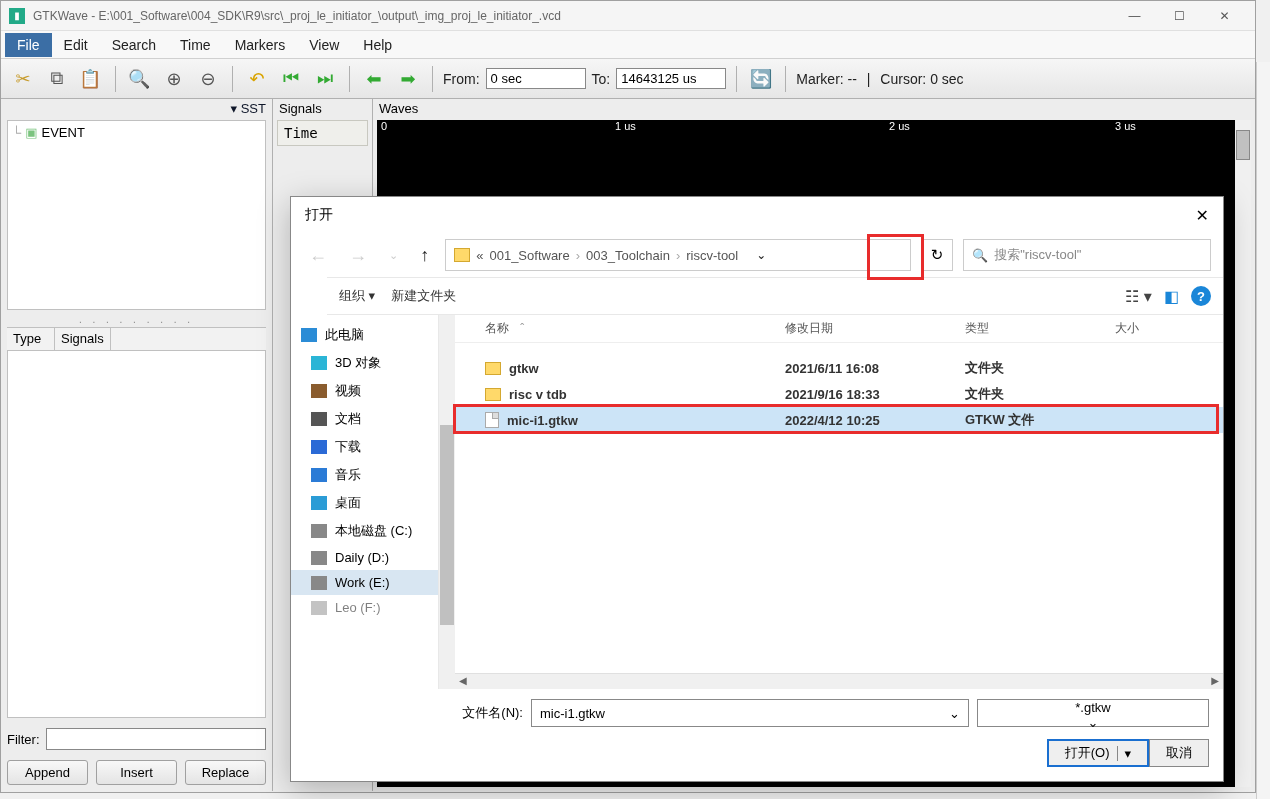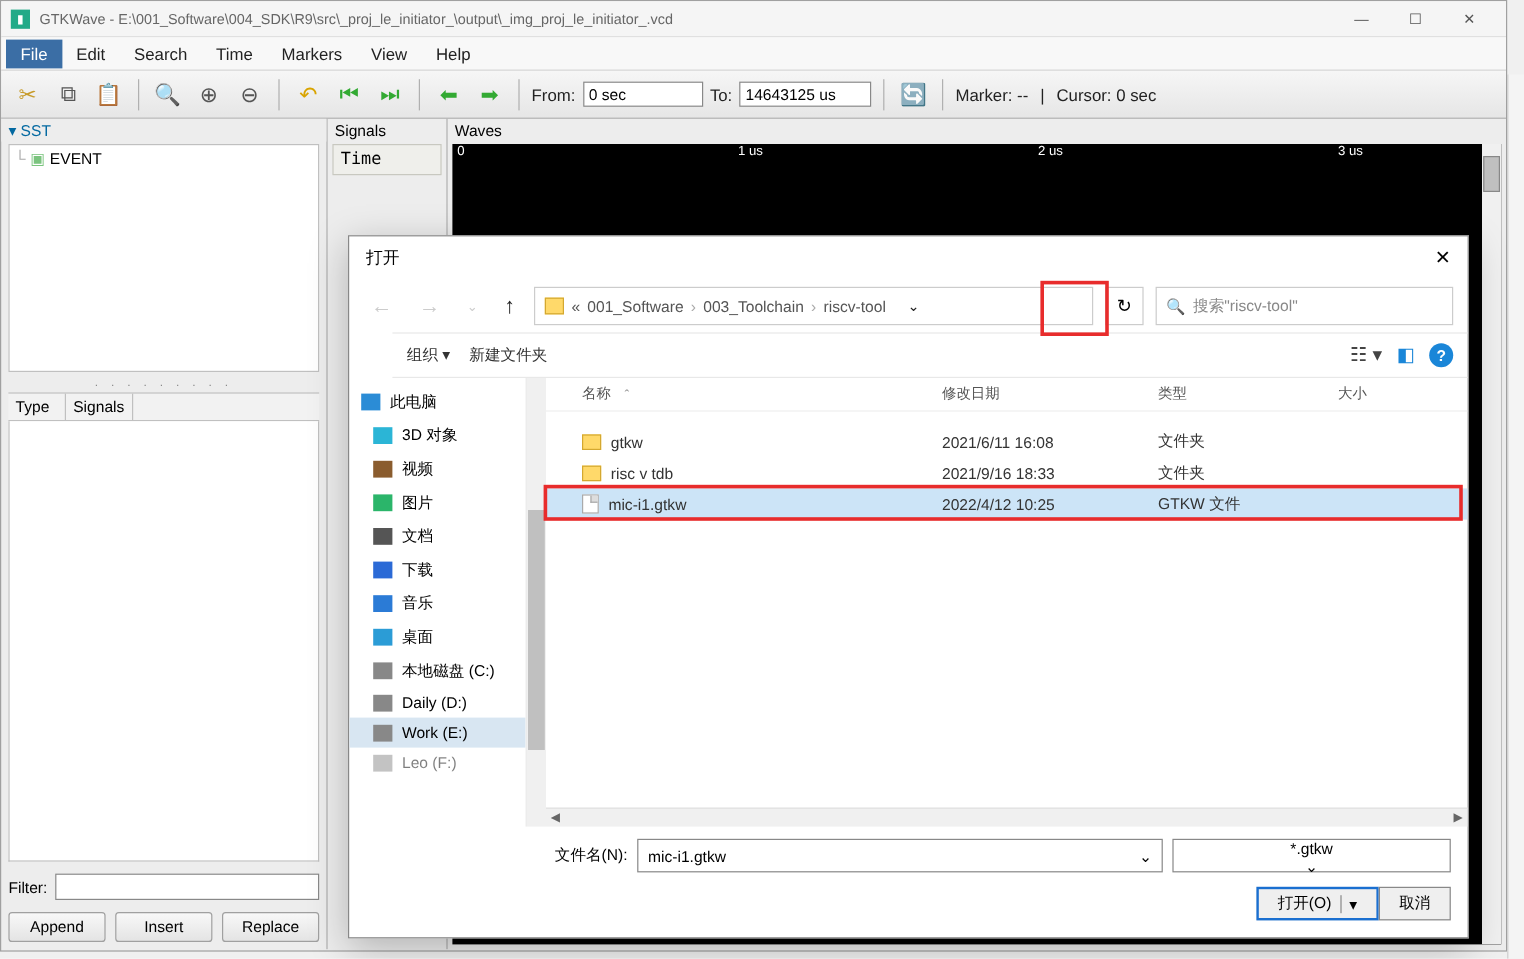--- a/index.html
+++ b/index.html
@@ -19,21 +19,21 @@
 .toolbar { height: 40px; background: linear-gradient(#f6f6f6,#e6e6e6); border-bottom: 1px solid #b0b0b0; display: flex; align-items: center; padding: 0 8px; gap: 6px; }
 .tb-btn { width: 28px; height: 28px; display: flex; align-items: center; justify-content: center; font-size: 18px; color: #555; }
 .tb-sep { width: 1px; height: 26px; background: #b0b0b0; margin: 0 4px; }
 .tb-label { font-size: 14px; color: #222; }
 .tb-input { font-size: 13px; padding: 2px 4px; border: 1px solid #888; background: #fff; }
 .tb-input.from { width: 100px; }
 .tb-input.to { width: 110px; }
 
 .main-area { display: flex; height: 692px; }
 .sst-panel { width: 272px; border-right: 1px solid #b0b0b0; display: flex; flex-direction: column; }
-.panel-title { font-size: 13px; padding: 2px 6px; color: #0369a1; background: #ededed; }
+.panel-title { font-size: 13px; padding: 2px 6px; color: #0f172a; background: #ededed; text-align: right; }
 .sst-tree { flex: 0 0 190px; background: #fff; margin: 2px 6px; border: 1px solid #c0c0c0; font-size: 13px; padding: 4px; overflow: hidden; }
 .sst-tree .node { display: flex; align-items: center; gap: 4px; }
 .resize-dots { text-align: center; letter-spacing: 4px; color: #888; font-size: 10px; padding: 2px 0; }
 .type-signals { flex: 0 0 24px; display: flex; border-top: 1px solid #c0c0c0; border-bottom: 1px solid #c0c0c0; background: #f2f2f2; margin: 0 6px; }
 .type-signals .th { padding: 3px 6px; font-size: 13px; border-right: 1px solid #c0c0c0; }
 .type-signals .th:first-child { width: 48px; }
 .type-list { flex: 1; background: #fff; margin: 0 6px 6px 6px; border: 1px solid #c0c0c0; border-top: none; }
 .filter-row { display: flex; align-items: center; padding: 4px 6px; gap: 6px; }
 .filter-input { flex: 1; border: 1px solid #888; background: #fff; height: 22px; padding: 0 4px; }
 .btn-row { display: flex; gap: 8px; padding: 6px; }
@@ -89,21 +89,21 @@
 
 .dlg-scroll-gutter { width: 16px; background: #f0f0f0; position: relative; }
 .dlg-scroll-gutter .thumb { position: absolute; left: 1px; right: 1px; top: 110px; height: 200px; background: #c0c0c0; }
 
 .dlg-files { flex: 1; display: flex; flex-direction: column; position: relative; }
 .file-header { display: flex; padding: 5px 0; font-size: 12px; color: #555; border-bottom: 1px solid #eee; }
 .col-name { flex: 0 0 330px; padding-left: 30px; display: flex; align-items: center; gap: 4px; }
 .col-date { flex: 0 0 180px; }
 .col-type { flex: 0 0 150px; }
 .col-size { flex: 1; }
-.file-list { flex: 1; position: relative; font-size: 13px; color: #333; }
+.file-list { flex: 1; position: relative; font-size: 13px; color: #333; font-weight: bold; }
 .file-row { display: flex; align-items: center; height: 26px; }
 .file-row .col-name { display: flex; align-items: center; gap: 8px; }
 .file-row.selected { background: #cce4f7; }
 .f-folder { width: 16px; height: 13px; background: #ffd96a; border: 1px solid #d4a830; display: inline-block; }
 .f-file { width: 14px; height: 16px; background: #fff; border: 1px solid #aaa; display: inline-block; position: relative; }
 .f-file::after { content: ""; position: absolute; top: 0; right: 0; width: 5px; height: 5px; background: #ddd; border-left: 1px solid #aaa; border-bottom: 1px solid #aaa; }
 .highlight-row { position: absolute; border: 3px solid #e82c2c; left: -2px; right: 4px; height: 30px; pointer-events: none; }
 .file-scroll-h { height: 16px; background: #f0f0f0; border-top: 1px solid #e0e0e0; position: relative; }
 .file-scroll-h::before { content: "◀"; position: absolute; left: 4px; top: 1px; font-size: 10px; color: #666; }
 .file-scroll-h::after { content: "▶"; position: absolute; right: 4px; top: 1px; font-size: 10px; color: #666; }
@@ -205,21 +205,21 @@
       <div class="signals-title">Signals</div>
       <div class="signals-time">Time</div>
     </div>
 
     <div class="waves-panel">
       <div class="waves-title">Waves</div>
       <div class="waves-canvas">
         <div class="wave-ruler">
           <span class="wave-tick" style="left:4px">0</span>
           <span class="wave-tick" style="left:238px">1 us</span>
-          <span class="wave-tick" style="left:488px">2 us</span>
+          <span class="wave-tick" style="left:512px">2 us</span>
           <span class="wave-tick" style="left:738px">3 us</span>
         </div>
         <div class="wave-scrollbar-v">
             <div class="thumb"></div>
           </div>
       </div>
     </div>
   </div>
 </div>
 
@@ -275,24 +275,20 @@
         </div>
       <div class="sb-item">
           <span class="sb-icon ico-3d"></span>
           <span>3D 对象</span>
         </div>
       <div class="sb-item">
           <span class="sb-icon ico-video"></span>
           <span>视频</span>
         </div>
       <div class="sb-item">
-          <span class="sb-icon ico-pic"></span>
-          <span>图片</span>
-        </div>
-      <div class="sb-item">
           <span class="sb-icon ico-doc"></span>
           <span>文档</span>
         </div>
       <div class="sb-item">
           <span class="sb-icon ico-dl"></span>
           <span>下载</span>
         </div>
       <div class="sb-item">
           <span class="sb-icon ico-music"></span>
           <span>音乐</span>

